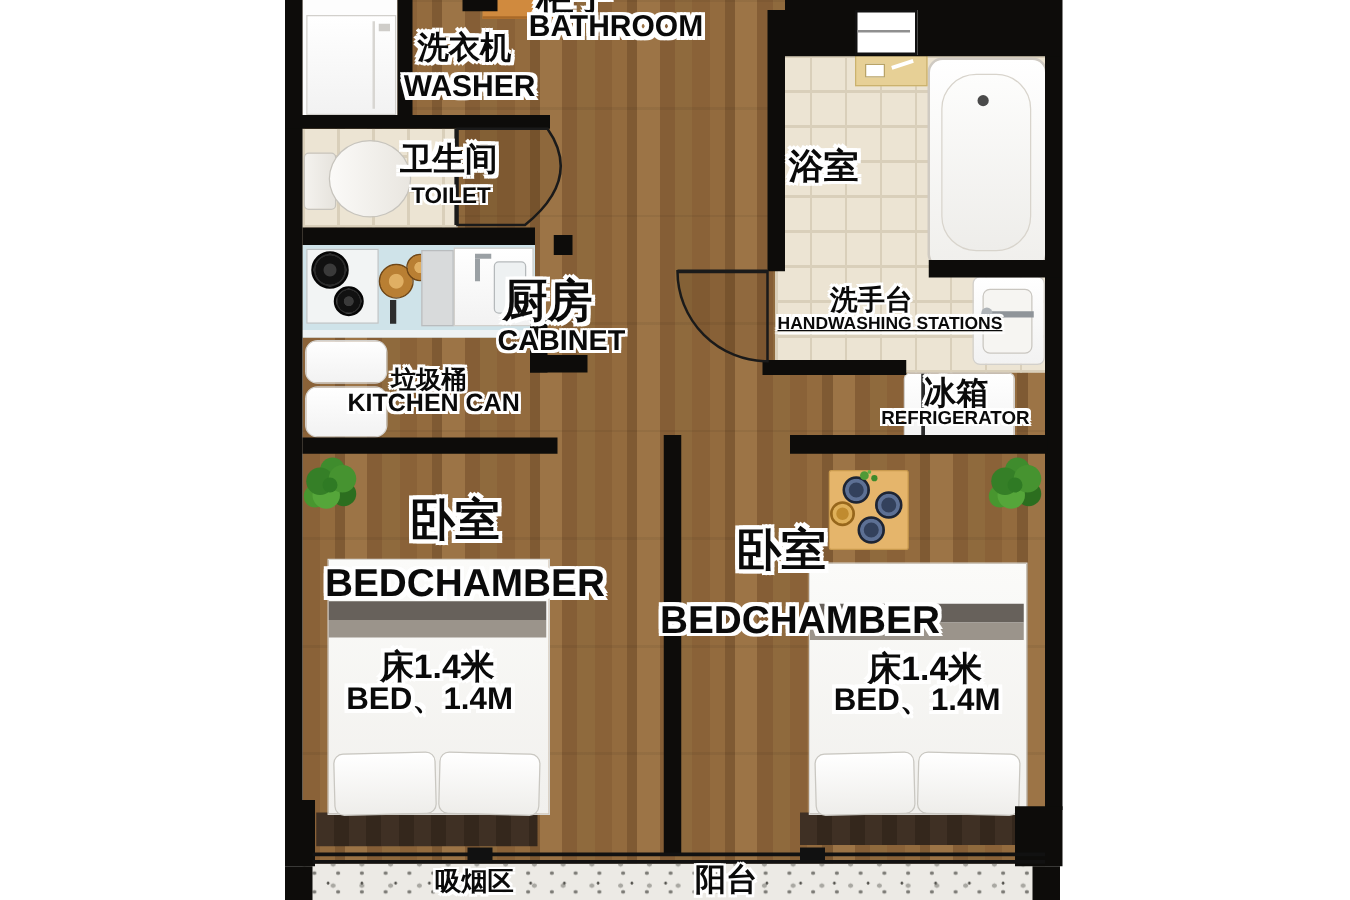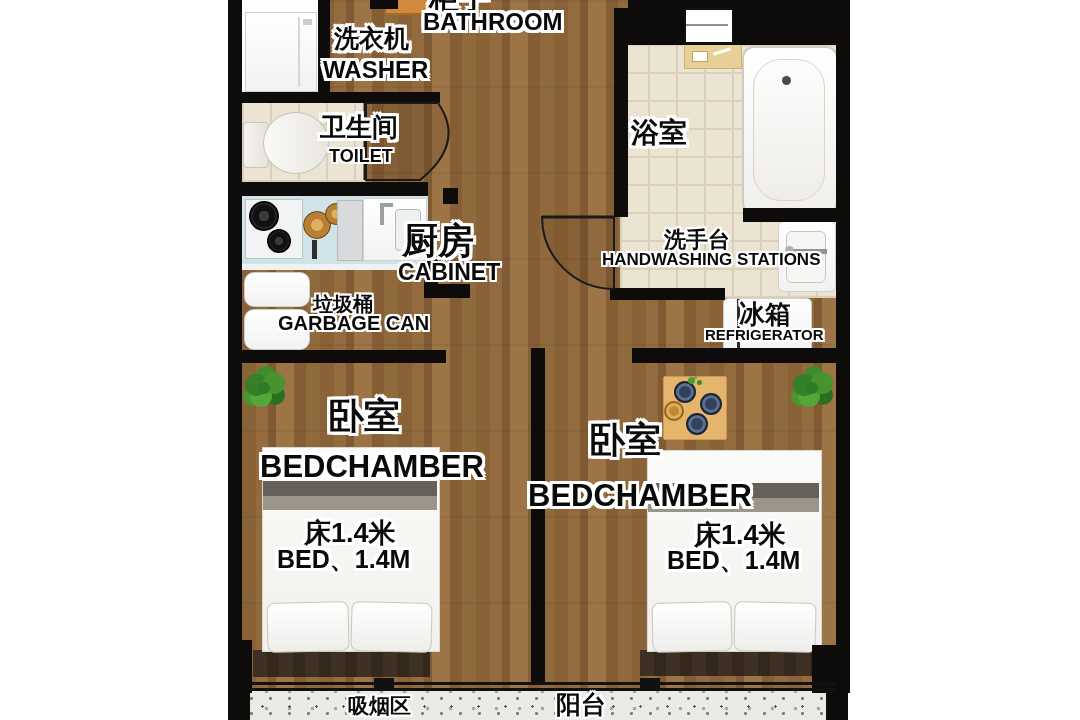--- a/index.html
+++ b/index.html
@@ -175,24 +175,24 @@
 
   <div class="lbl" style="left:320px;top:114px;font-size:26px;">卫生间</div>
   <div class="lbl lbl-sm" style="left:329px;top:147px;font-size:18px;">TOILET</div>
 
   <div class="lbl" style="left:631px;top:119px;font-size:28px;">浴室</div>
 
   <div class="lbl" style="left:402px;top:223px;font-size:36px;">厨房</div>
   <div class="lbl lbl-sm" style="left:398px;top:261px;font-size:23px;">CABINET</div>
 
   <div class="lbl lbl-sm" style="left:664px;top:229px;font-size:22px;">洗手台</div>
-  <div class="lbl lbl-sm" style="left:602px;top:251px;font-size:17px;">HANDWASHING STATIONS</div>
+  <div class="lbl lbl-sm" style="left:622px;top:251px;font-size:14px;text-decoration:underline;">HANDWASHING STATIONS</div>
 
   <div class="lbl lbl-sm" style="left:313px;top:294px;font-size:20px;">垃圾桶</div>
-  <div class="lbl lbl-sm" style="left:278px;top:313px;font-size:20px;">GARBAGE CAN</div>
+  <div class="lbl lbl-sm" style="left:278px;top:313px;font-size:20px;">KITCHEN CAN</div>
 
   <div class="lbl lbl-sm" style="left:739px;top:301px;font-size:26px;">冰箱</div>
   <div class="lbl lbl-sm" style="left:705px;top:327px;font-size:15px;">REFRIGERATOR</div>
 
   <div class="lbl" style="left:328px;top:398px;font-size:36px;">卧室</div>
   <div class="lbl" style="left:260px;top:451px;font-size:31px;">BEDCHAMBER</div>
   <div class="lbl" style="left:304px;top:520px;font-size:27px;">床1.4米</div>
   <div class="lbl" style="left:277px;top:547px;font-size:25px;">BED、1.4M</div>
 
   <div class="lbl" style="left:589px;top:422px;font-size:36px;">卧室</div>

